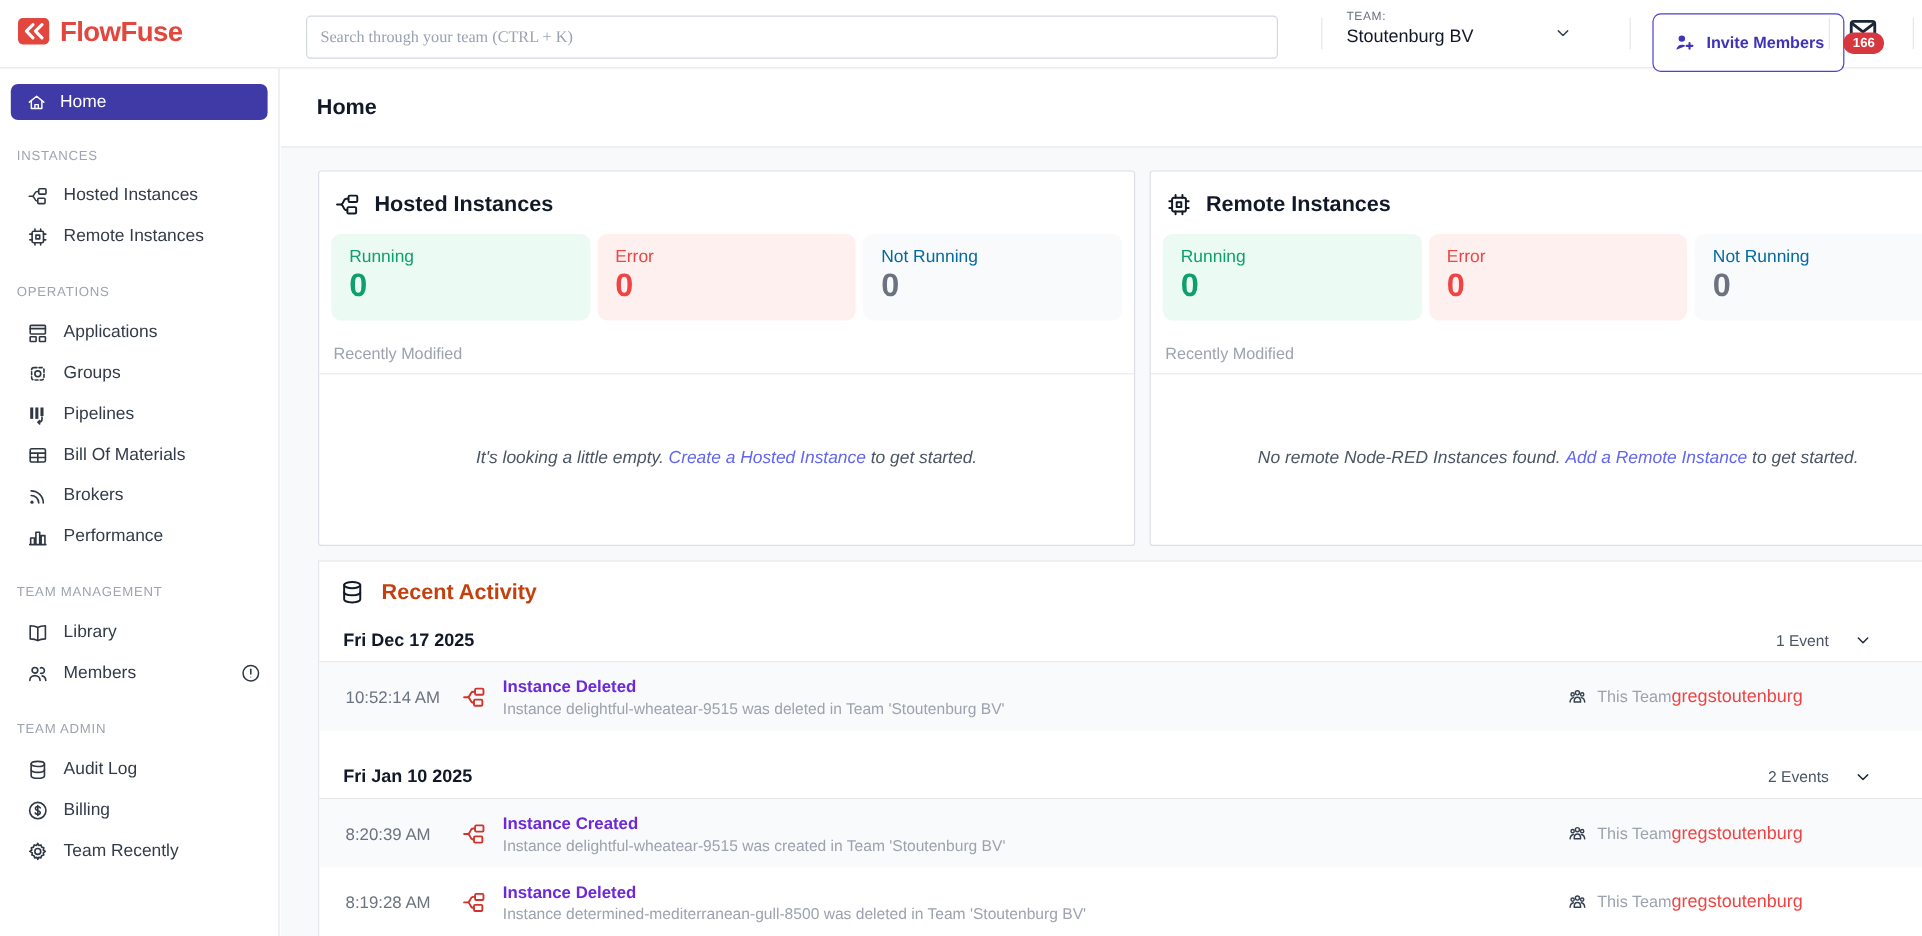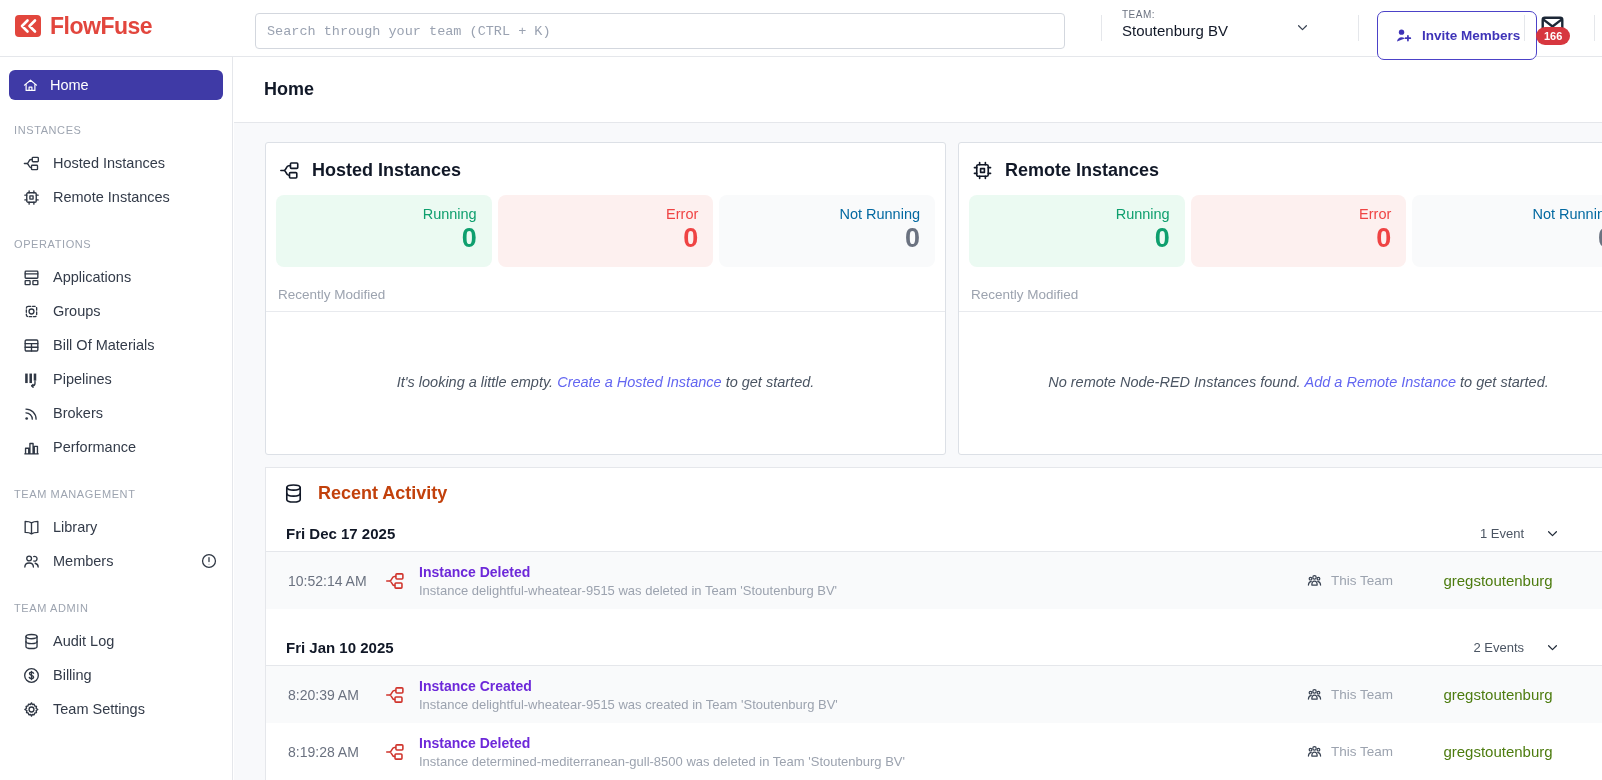--- a/index.html
+++ b/index.html
@@ -9,21 +9,21 @@
   
   .ic { fill:none; stroke:currentColor; stroke-width:1.7; stroke-linecap:round; stroke-linejoin:round; display:block; }
 
   
   .app-header { position:absolute; top:0; left:0; width:1602px; height:57px; background:#fff;
                 border-bottom:1px solid #E5E7EB; z-index:5; }
   .logo { position:absolute; left:14px; top:12px; display:flex; align-items:center; gap:8px; }
   .logo-text { font-size:23px; font-weight:bold; color:#E2463D; letter-spacing:-0.5px; }
   .search-input { position:absolute; left:255px; top:13px; width:810px; height:27px;
                   border:1px solid #D3D7DE; border-radius:4px; padding:17px 11px; font-size:13.5px;
-                  color:#ec4899; font-family:Liberation Mono, monospace; outline:none; }
+                  color:#ec4899; font-family:Liberation Serif, serif; outline:none; }
   .search-input::placeholder { color:#9AA2B1; }
   .vdiv { position:absolute; top:15px; width:1px; height:26px; background:#E5E7EB; }
   .team-select { position:absolute; left:1122px; top:9px; cursor:pointer; }
   .team-label { font-size:10px; color:#6B7280; letter-spacing:0.5px; }
   .team-name  { font-size:15px; color:#111827; margin-top:2px; }
   .team-chevron { position:absolute; left:1294px; top:19px; color:#374151; }
   .invite-btn { position:absolute; left:1377px; top:11px; height:49px; padding:0 16px;
                 display:flex; align-items:center; gap:9px; background:#fff;
                 border:1.4px solid #4C42C8; border-radius:7px; color:#3F34B8;
                 font-size:13.5px; font-weight:bold; cursor:pointer; font-family:"Liberation Sans",sans-serif; }
@@ -47,21 +47,21 @@
   .page-titlebar { height:66px; background:#fff; border-bottom:1px solid #E5E7EB;
                    display:flex; align-items:center; padding-left:30px; }
   .page-title { font-size:18px; font-weight:bold; color:#111827; }
 
   .cards-row { display:flex; gap:12px; padding:19px 0 0 31px; width:max-content; }
   .card { width:681px; min-width:681px; height:313px; background:#fff;
           border:1px solid #DCE0E6; border-radius:3px; }
   .card-head { display:flex; align-items:center; gap:11px; padding:16px 12px 13px; }
   .card-head .ic { color:#111827; }
   .card-title { font-size:18px; font-weight:bold; color:#111827; }
-  .stats { display:flex; gap:6px; margin:0 10px;text-align:right; }
+  .stats { display:flex; gap:6px; margin:0 10px; }
   .stat { flex:1; height:72px; border-radius:8px; padding:11px 15px; }
   .stat .stat-label { font-size:14.5px; }
   .stat .stat-value { font-size:27px; font-weight:bold; margin-top:1px; }
   .stat-green { background:#EBFAF2; } .stat-green .stat-label,.stat-green .stat-value { color:#0E9F6E; }
   .stat-red   { background:#FDF0EF; } .stat-red .stat-label,.stat-red .stat-value { color:#EF4444; }
   .stat-gray  { background:#F9FAFB; } .stat-gray .stat-label { color:#0369a1; } .stat-gray .stat-value { color:#6B7280; }
   .recently { padding:20px 12px 9px; font-size:13.5px; color:#9CA3AF; border-bottom:1px solid #E8EAEE; }
   .card-empty { height:140px; display:flex; align-items:center; justify-content:center;
                 font-size:14.5px; font-style:italic; color:#4B5563; }
   .card-empty a { color:#6366F1; text-decoration:none; font-style:italic; cursor:pointer; }
@@ -80,21 +80,21 @@
   .group-chevron { color:#1F2937; cursor:pointer; }
   .event-row { display:flex; align-items:center; min-height:57px; padding:8px 28px 8px 22px; }
   .event-row.shaded { background:#F9FAFB; }
   .ev-time { width:88px; font-size:14px; color:#6B7280; }
   .ev-icon { margin:0 13px 0 8px; color:#D0342C; }
   .ev-title { font-size:14px; font-weight:bold; color:#6d28d9; }
   .ev-desc { font-size:13px; color:#9CA3AF; margin-top:3px; }
   .ev-right { margin-left:auto; display:flex; align-items:center; }
   .ev-scope { display:flex; align-items:center; gap:8px; font-size:13.5px; color:#9CA3AF; }
   .ev-scope .ic { color:#374151; }
-  .ev-user { font-size:15px; color:#4d7c0f; min-width:210px; text-align:center; }
+  .ev-user { font-size:15px; color:#ef4444; min-width:210px; text-align:left; }
 </style>
 </head>
 <body>
 
 <svg width="0" height="0" style="position:absolute">
   <defs>
     <symbol id="i-logo" viewBox="0 0 28 28">
       <rect x="1" y="3" width="26" height="22" rx="4" fill="#E2463D" stroke="none"></rect>
       <path d="M13.5 8.5 8 14l5.5 5.5M21 8.5 15.5 14l5.5 5.5" fill="none" stroke="#fff" stroke-width="2.6" stroke-linecap="round" stroke-linejoin="round"></path>
     </symbol>
@@ -256,29 +256,29 @@
     <span>Applications</span>
   </div>
   <div class="side-item">
     <svg class="ic" width="19" height="19">
         <use href="#i-groupchip"></use>
       </svg>
     <span>Groups</span>
   </div>
   <div class="side-item">
     <svg class="ic" width="19" height="19">
+        <use href="#i-pipelines"></use>
+      </svg>
+    <span>Pipelines</span>
+  </div>
+  <div class="side-item">
+    <svg class="ic" width="19" height="19">
         <use href="#i-table"></use>
       </svg>
     <span>Bill Of Materials</span>
-  </div>
-  <div class="side-item">
-    <svg class="ic" width="19" height="19">
-        <use href="#i-pipelines"></use>
-      </svg>
-    <span>Pipelines</span>
   </div>
   <div class="side-item">
     <svg class="ic" width="19" height="19">
         <use href="#i-rss"></use>
       </svg>
     <span>Brokers</span>
   </div>
   <div class="side-item">
     <svg class="ic" width="19" height="19">
         <use href="#i-bars"></use>
@@ -313,21 +313,21 @@
   <div class="side-item">
     <svg class="ic" width="19" height="19">
         <use href="#i-dollar"></use>
       </svg>
     <span>Billing</span>
   </div>
   <div class="side-item">
     <svg class="ic" width="19" height="19">
         <use href="#i-gear"></use>
       </svg>
-    <span>Team Settings</span>
+    <span>Team Recently</span>
   </div>
 </div>
 
 <div class="main">
   <div class="page-titlebar">
     <div class="page-title">Home</div>
   </div>
 
   <div class="cards-row">
 

